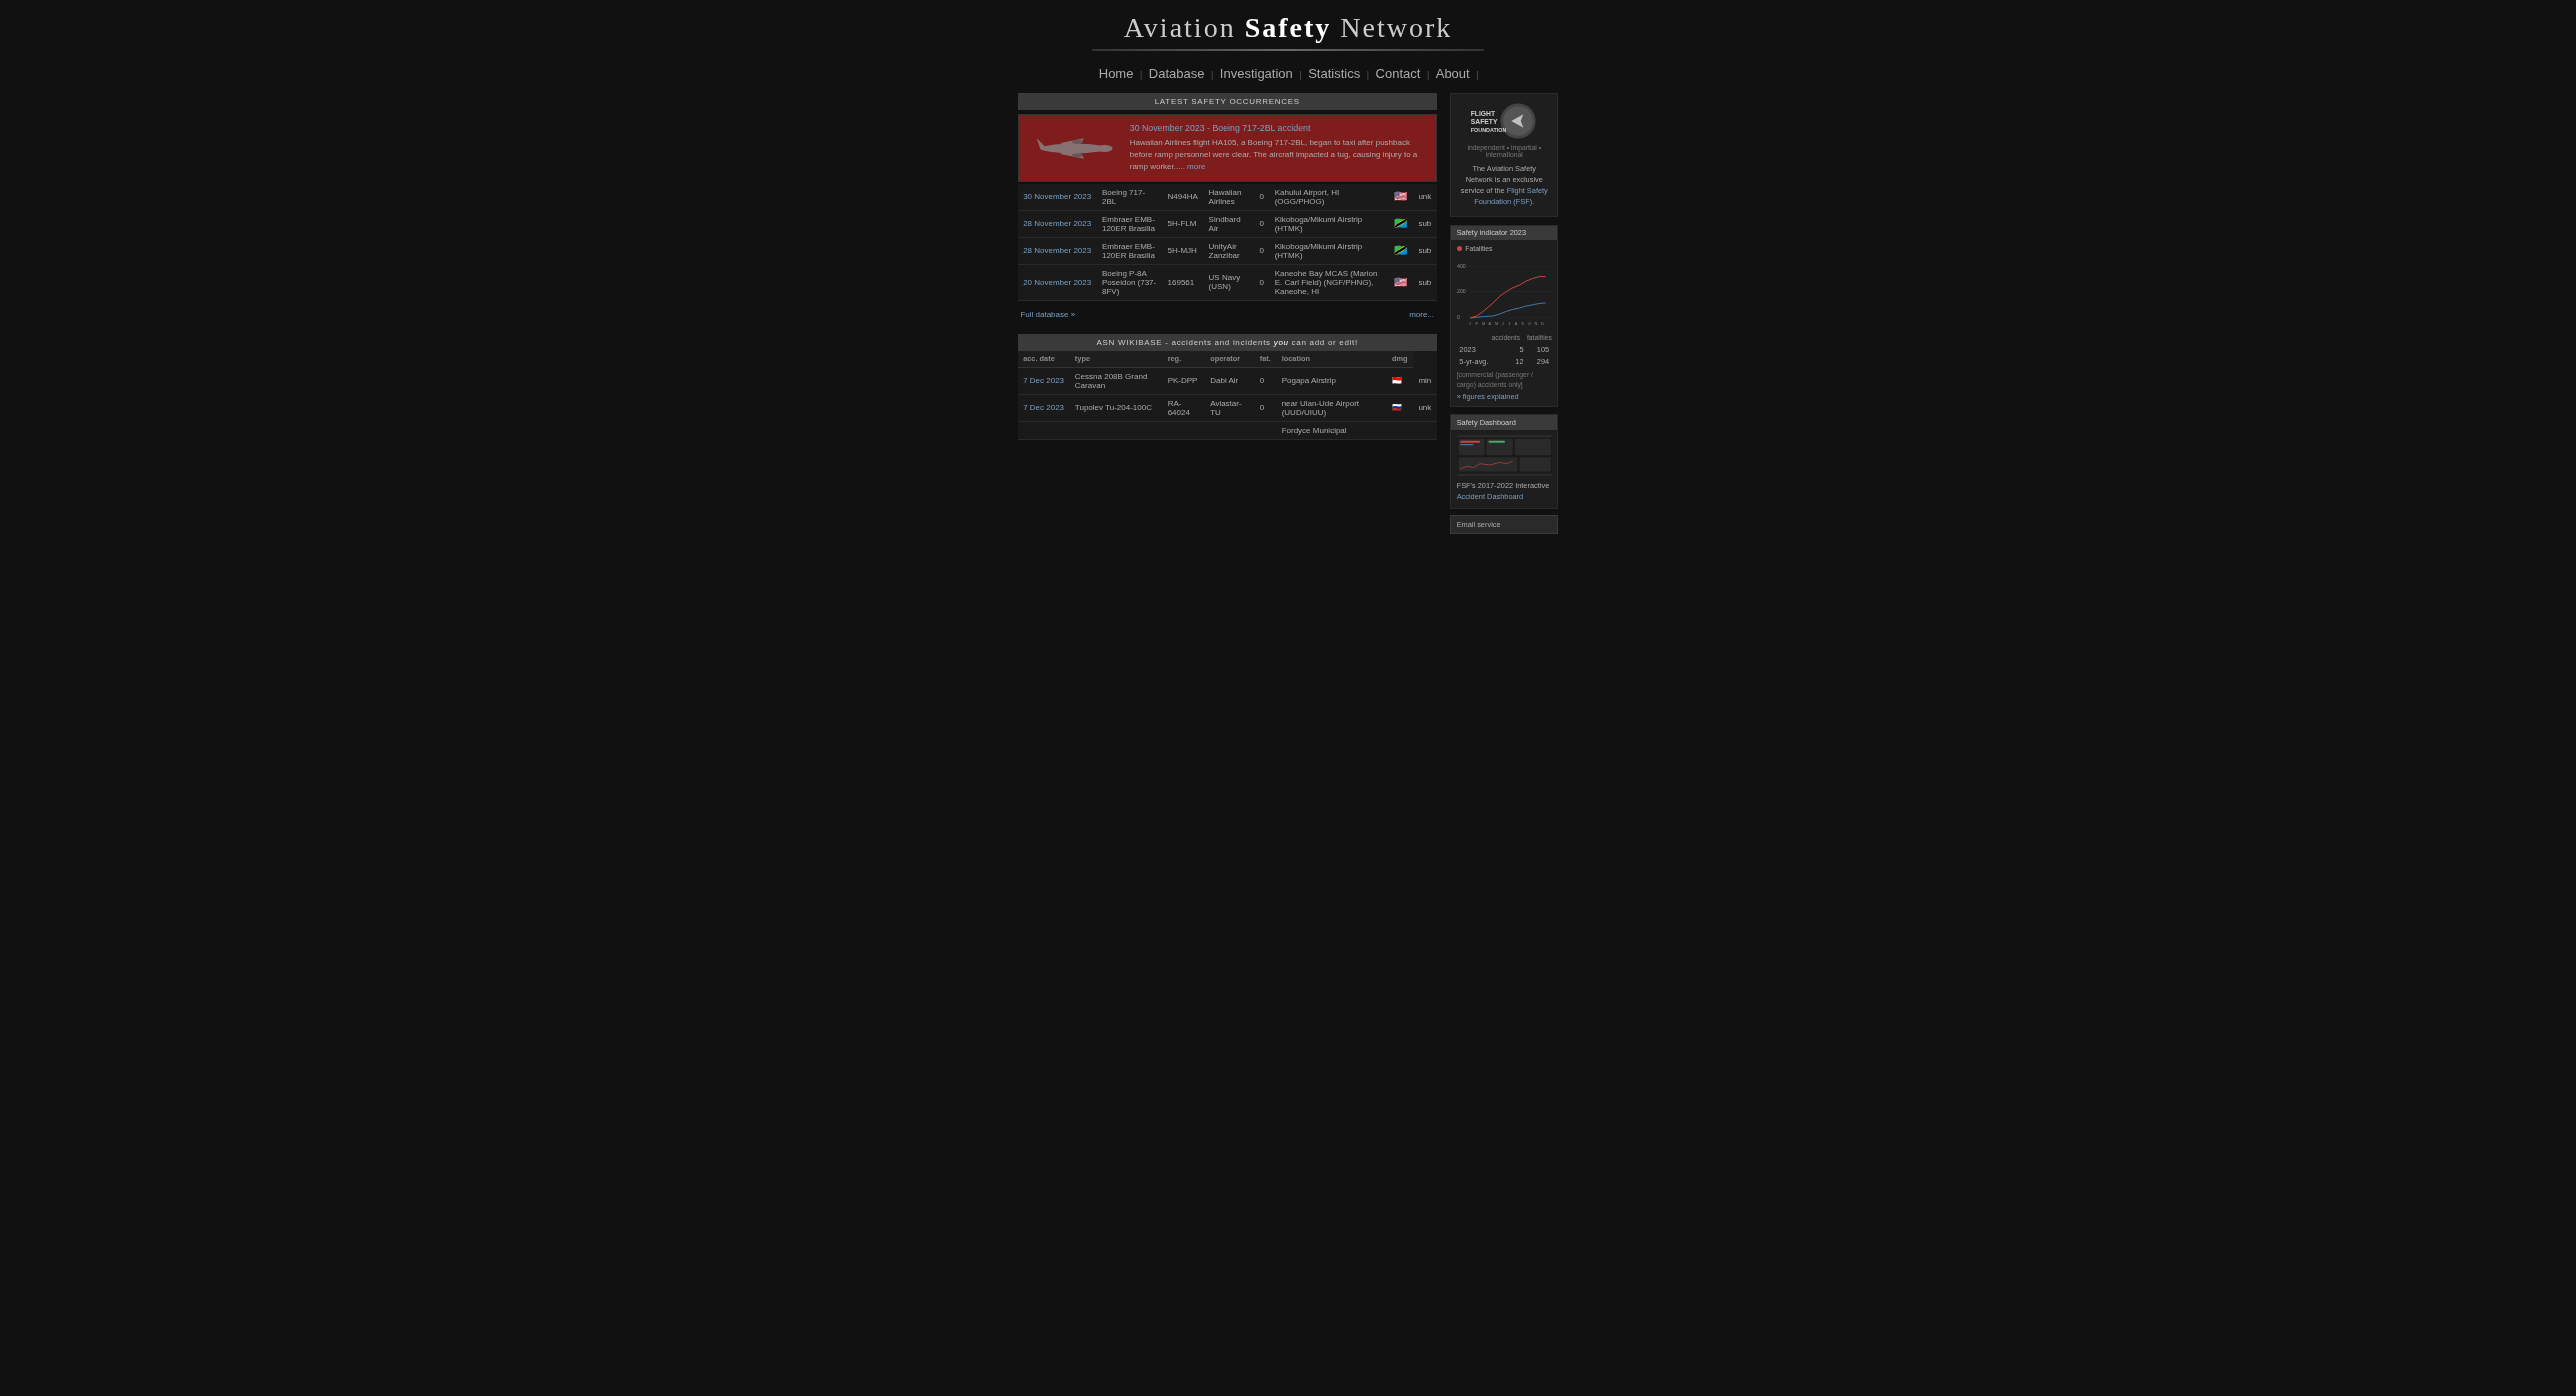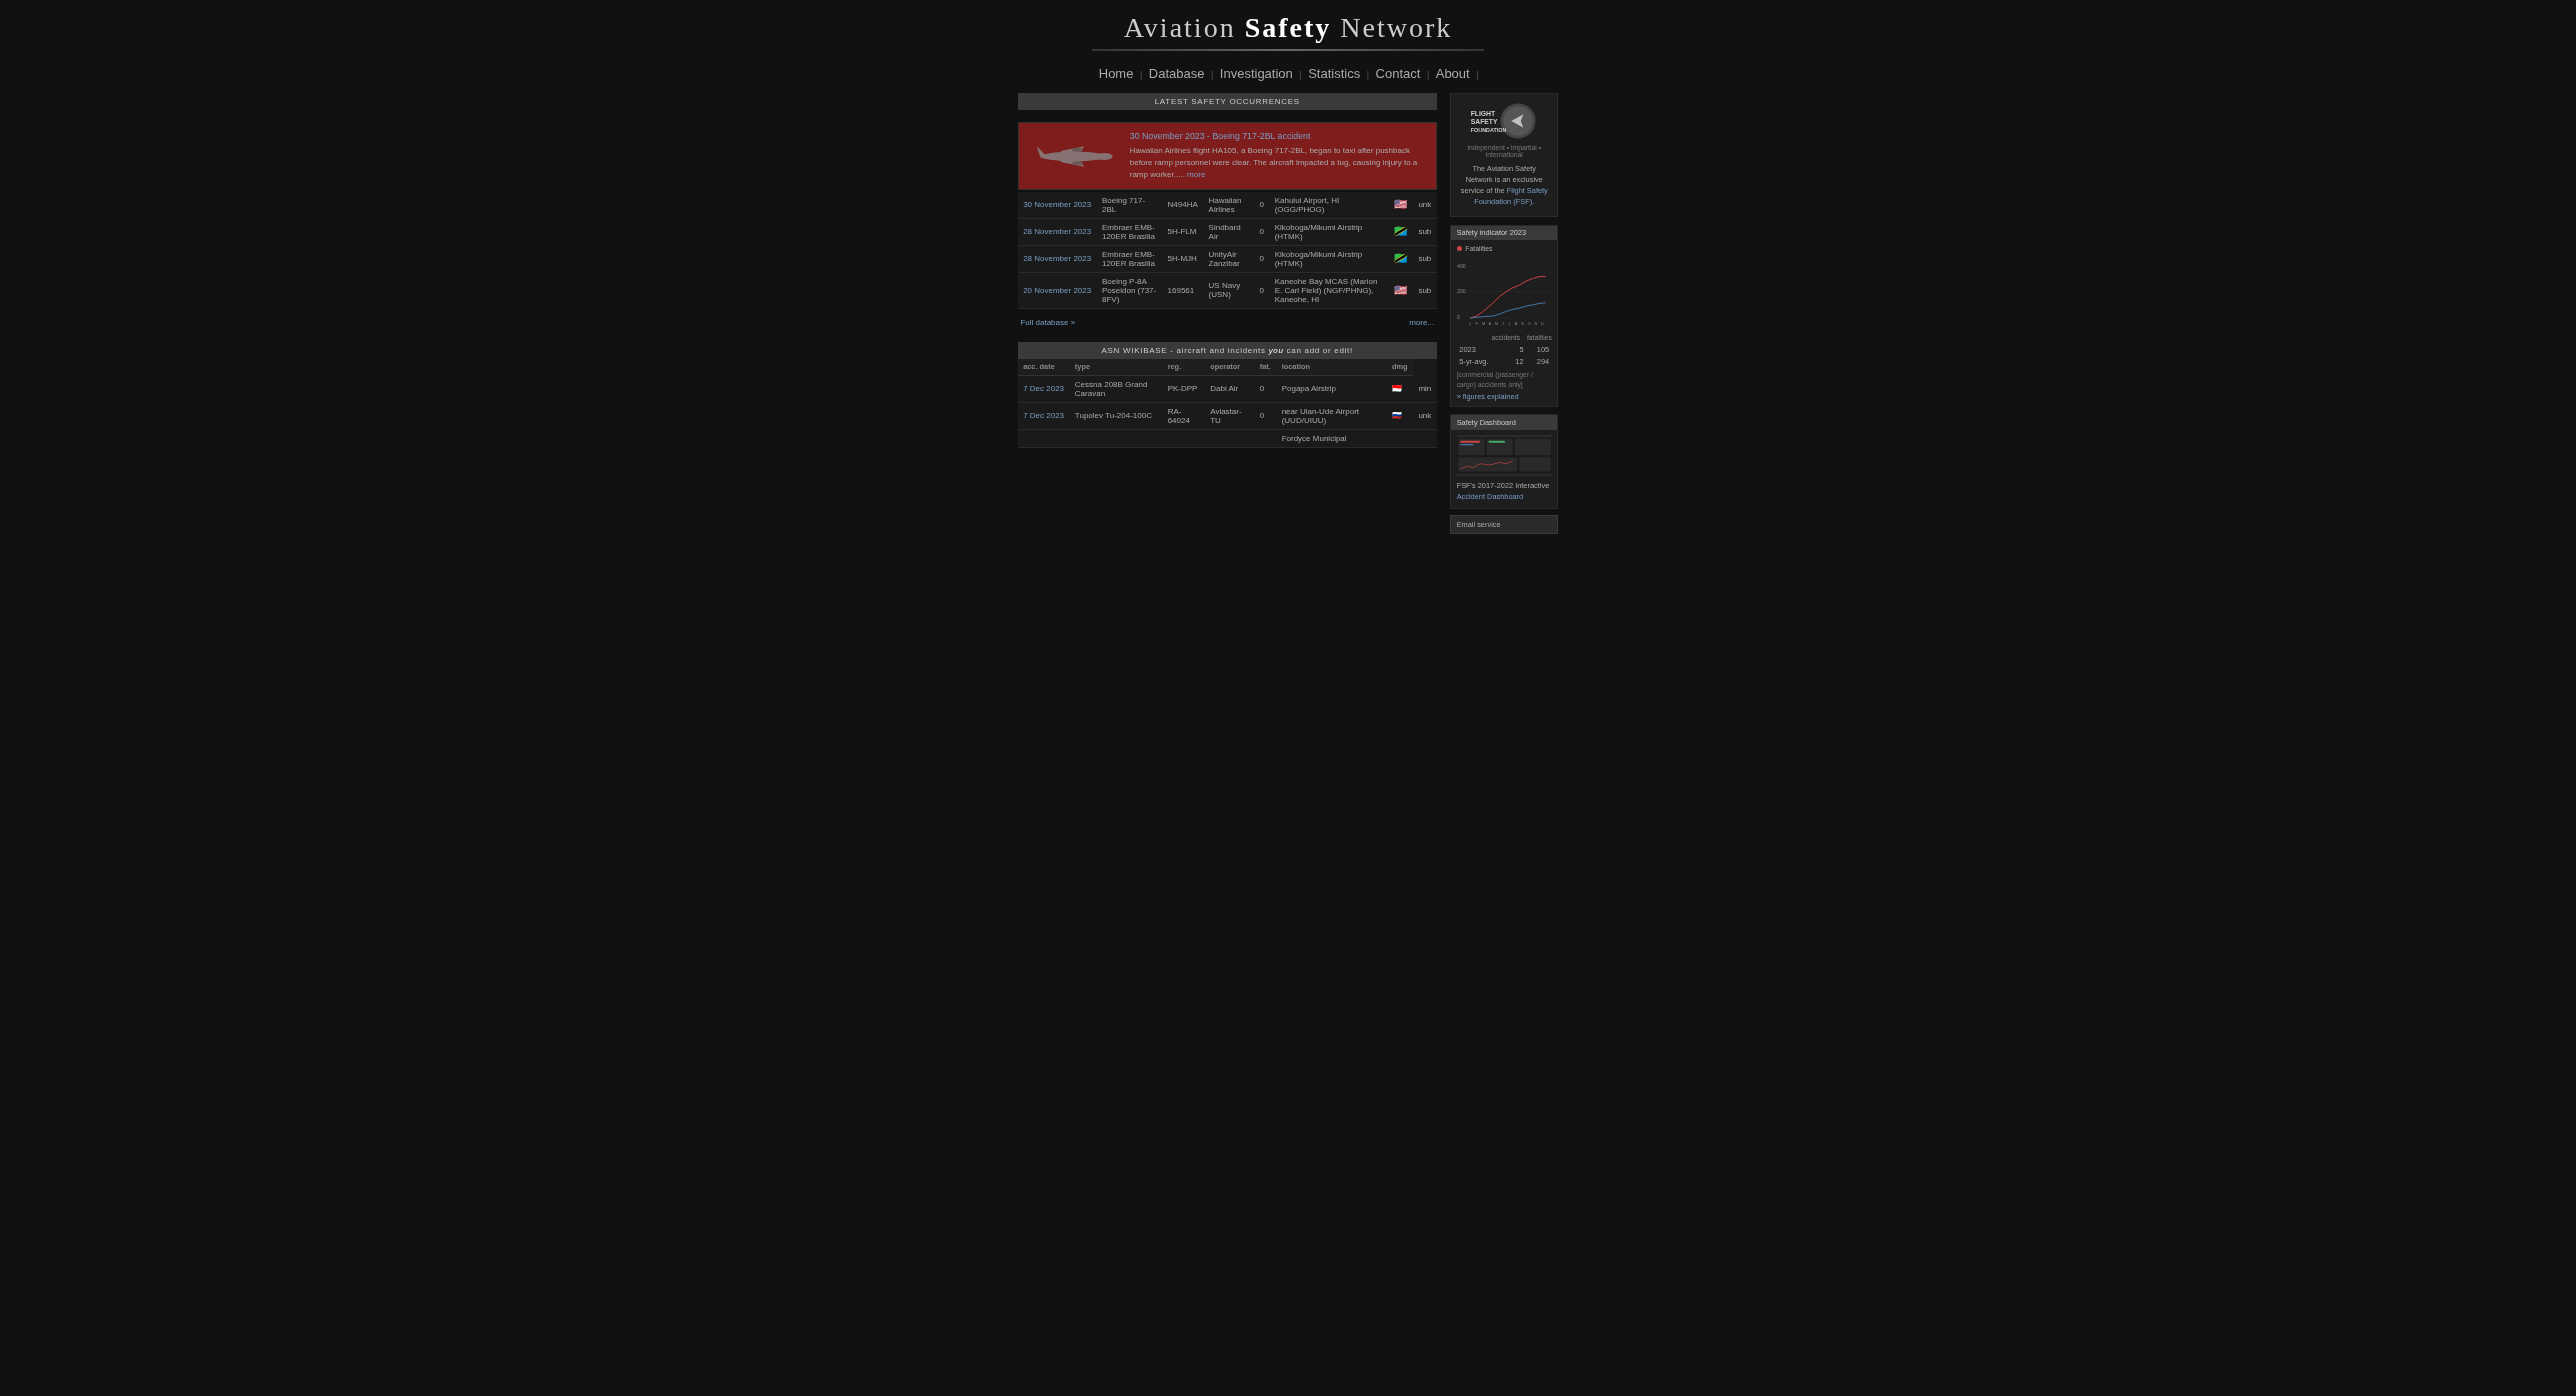--- a/index.html
+++ b/index.html
@@ -55,21 +55,21 @@
 
     
     .section-header {
       background-color: #3a3a3a;
       color: #cccccc;
       font-size: 8px;
       letter-spacing: 0.7px;
       padding: 4px 6.8px;
       text-align: center;
       text-transform: uppercase;
-      margin-bottom: 12px;
+      margin-bottom: 4px;
     }
 
     
     #featured {
       background-color: #7f1d1d;
       border: 0.7px solid #333;
       padding: 8px;
       display: flex;
       gap: 8px;
       margin-bottom: 1.4px;
@@ -355,21 +355,21 @@
     </tr>
         </tbody>
     </table>
 
     <div class="section-footer">
       <a href="#">Full database »</a>
       <a href="#">more...</a>
     </div>
 
     <div id="wikibase-header">
-      <span>ASN WIKIBASE - aircraft and incidents </span><em>you</em><span> can add or edit!</span>
+      <span>ASN WIKIBASE - accidents and incidents </span><em>you</em><span> can add or edit!</span>
     </div>
 
     <table class="wiki-table">
       <thead>
         <tr>
           <th>acc. date</th>
           <th>type</th>
           <th>reg.</th>
           <th>operator</th>
           <th>fat.</th>

